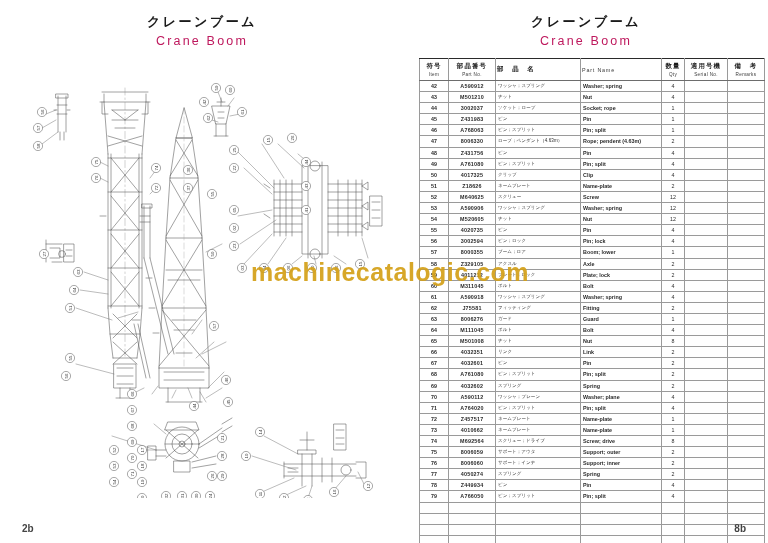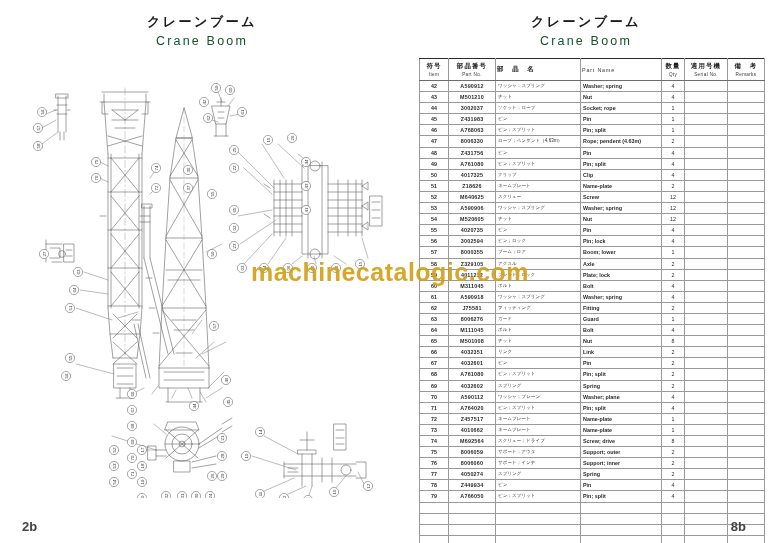--- a/index.html
+++ b/index.html
@@ -22,25 +22,25 @@
     padding-top:14px;
     line-height:1.28;
     user-select:none;
   }
   .title-jp{
     font-size:13px;font-weight:700;letter-spacing:2.5px;
     color:#1b1b1b;
   }
   .title-en{
     font-size:12.5px;font-weight:400;letter-spacing:2.2px;
-    color:#14532d;margin-top:2px;
+    color:#be185d;margin-top:2px;
   }
 
   .page-num{
-    position:absolute;bottom:9px;font-size:13px;font-weight:700;color:#444;
+    position:absolute;bottom:9px;font-size:10px;font-weight:700;color:#444;
   }
   .page-num.left{left:22px;}
   .page-num.right{right:22px;}
 
   
   .diagram-wrap{
     position:absolute;left:16px;top:58px;width:372px;height:440px;
   }
   .diagram-wrap svg{display:block;width:100%;height:100%;}
 

